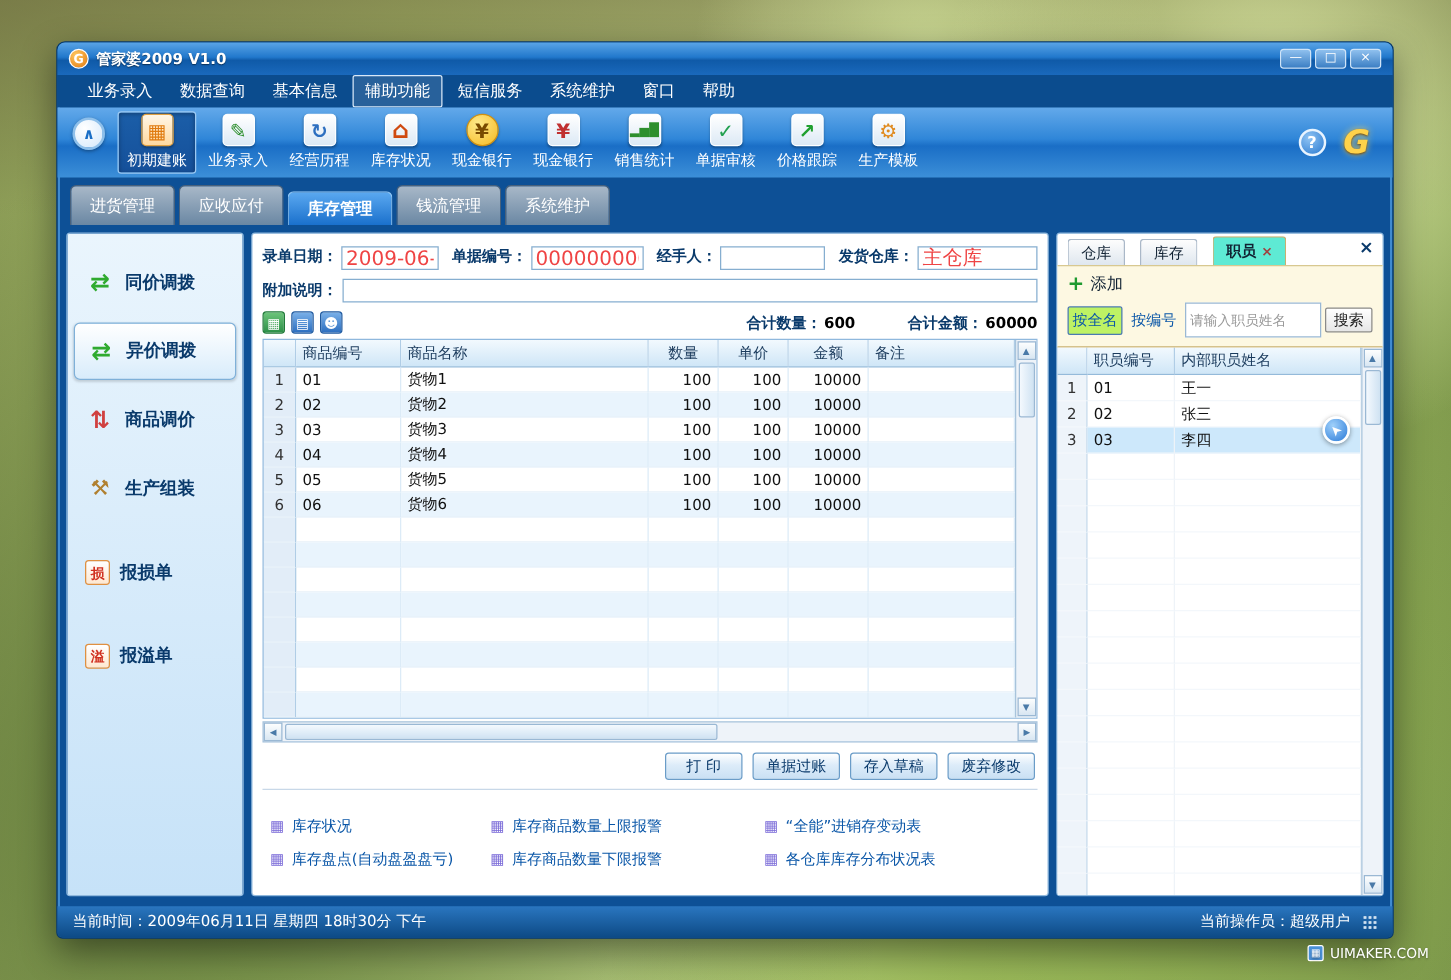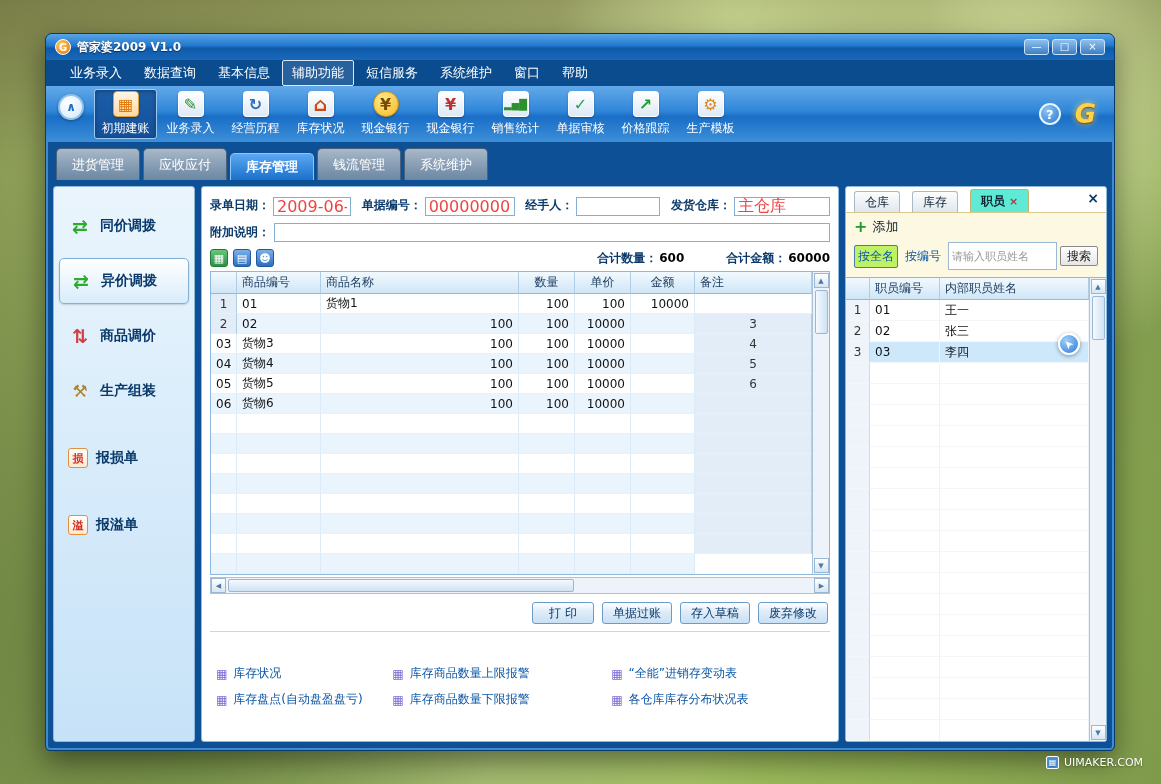--- a/index.html
+++ b/index.html
@@ -355,20 +355,21 @@
           <div class="c n">1</div>
           <div class="c">01</div>
           <div class="c">货物1</div>
           <div class="c num">100</div>
           <div class="c num">100</div>
           <div class="c num">10000</div>
           <div class="c"></div>
 
           <div class="c n">2</div>
           <div class="c odd">02</div>
+          <div class="c odd">货物2</div>
           <div class="c odd num">100</div>
           <div class="c odd num">100</div>
           <div class="c odd num">10000</div>
           <div class="c odd"></div>
 
           <div class="c n">3</div>
           <div class="c">03</div>
           <div class="c">货物3</div>
           <div class="c num">100</div>
           <div class="c num">100</div>
@@ -605,19 +606,26 @@
           <span class="vspace"></span>
           <span class="sbtn">▼</span>
         </div>
       </div>
       <span class="cursor">
             <i>➤</i>
           </span>
     </div>
   </div>
 
+  <div class="statusbar">
+    <span>当前时间：2009年06月11日 星期四 18时30分 下午</span>
+    <span class="sb-right">
+      <span>当前操作员：超级用户</span>
+      <span class="grip"></span>
+    </span>
+  </div>
 </div>
 
 <div class="watermark">
   <span class="wm-icon">▦</span>
   <span>UIMAKER.COM</span>
 </div>
 </div>
 
 </body></html>

